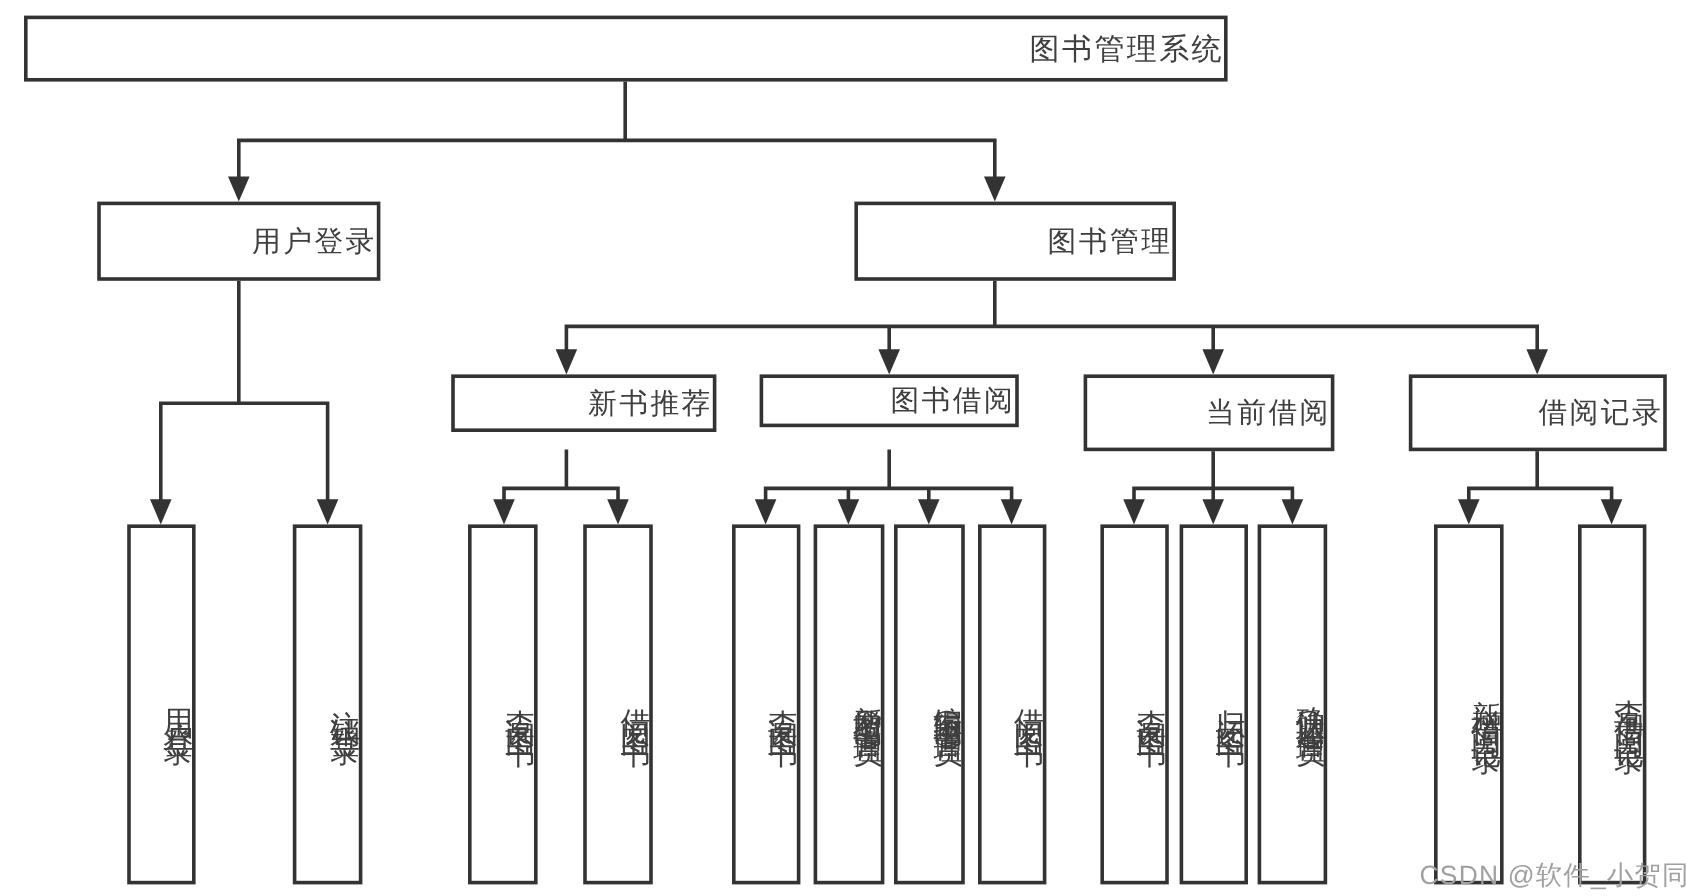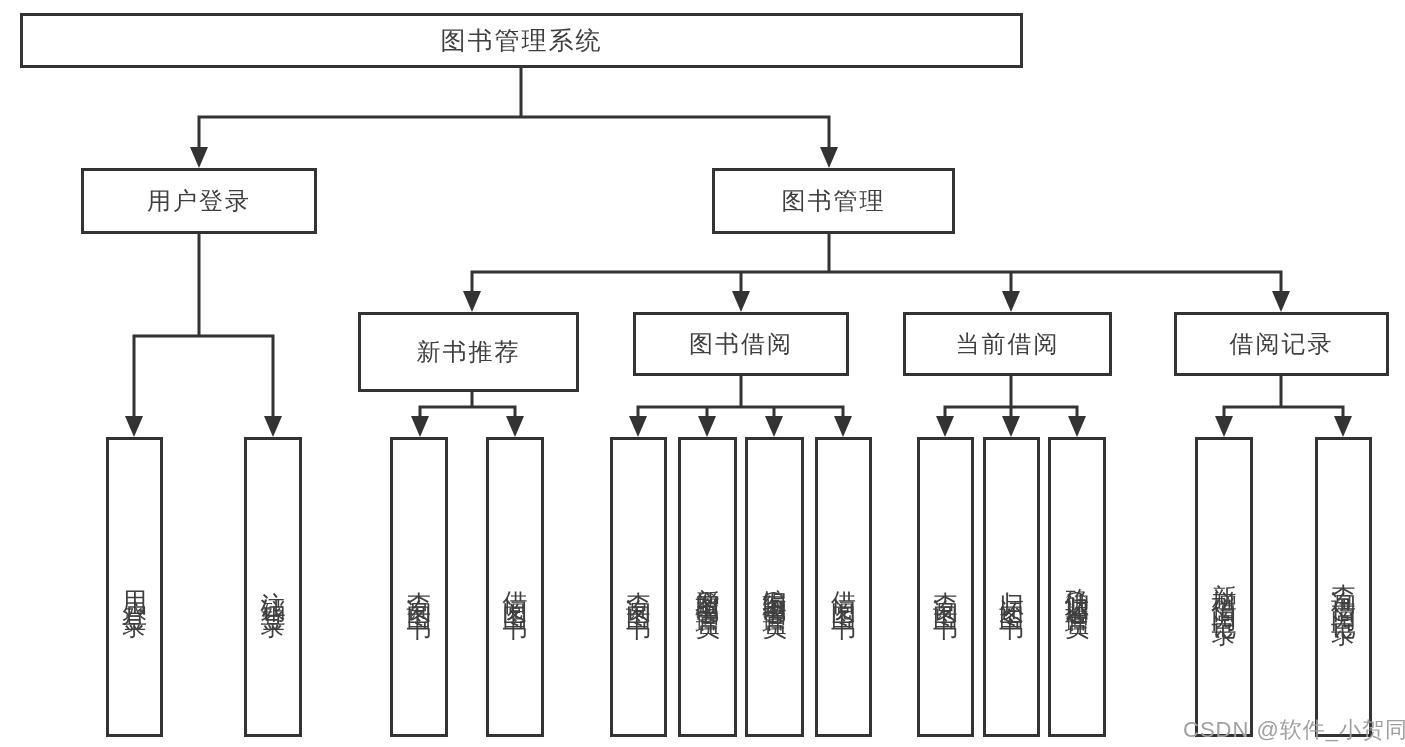--- a/index.html
+++ b/index.html
@@ -4,21 +4,21 @@
 <style>
   html,body{margin:0;padding:0;background:#ffffff;}
   body{width:1405px;height:747px;overflow:hidden;}
   .canvas{
     position:relative;width:1405px;height:747px;background:#ffffff;
     font-family:"Liberation Sans",sans-serif;color:#3f3f3f;
   }
   .wires{position:absolute;left:0;top:0;width:1405px;height:747px;}
   .node{
     position:absolute;box-sizing:border-box;background:#ffffff;
-    border:3px solid #333333;display:flex;align-items:center;justify-content:center;
+    border:3px solid #333333;display:flex;align-items:center;justify-content:flex-end;
     font-size:24px;letter-spacing:2px;color:#3f3f3f;z-index:2;
   }
   .root{font-size:25px;}
   .vnode{letter-spacing:0;}
   .vnode .vtext{
     writing-mode:vertical-rl;text-orientation:mixed;
     letter-spacing:8px;font-size:25px;line-height:1;
   }
   .vnode.long .vtext{letter-spacing:4px;font-size:24px;}
   .watermark{
@@ -51,28 +51,28 @@
          M1334 416L1352 416L1343 437Z" fill="#333333"></path>
   </svg>
 
   <div class="node root" style="left:20px;top:13px;width:1003px;height:55px">
     <span>图书管理系统</span>
   </div>
 
   <div class="node" style="left:81px;top:168px;width:236px;height:66px">
     <span>用户登录</span>
   </div>
-  <div class="node" style="left:712px;top:168px;width:243px;height:66px">
+  <div class="node" style="left:712px;top:168px;width:268px;height:66px">
     <span>图书管理</span>
   </div>
 
-  <div class="node" style="left:358px;top:312px;width:221px;height:80px">
+  <div class="node" style="left:376px;top:312px;width:221px;height:48px">
     <span>新书推荐</span>
   </div>
-  <div class="node" style="left:633px;top:312px;width:216px;height:64px">
+  <div class="node" style="left:633px;top:312px;width:216px;height:44px">
     <span>图书借阅</span>
   </div>
   <div class="node" style="left:903px;top:312px;width:209px;height:64px">
     <span>当前借阅</span>
   </div>
   <div class="node" style="left:1174px;top:312px;width:215px;height:64px">
     <span>借阅记录</span>
   </div>
 
   <div class="node vnode" style="left:106px;top:437px;width:57px;height:300px">

